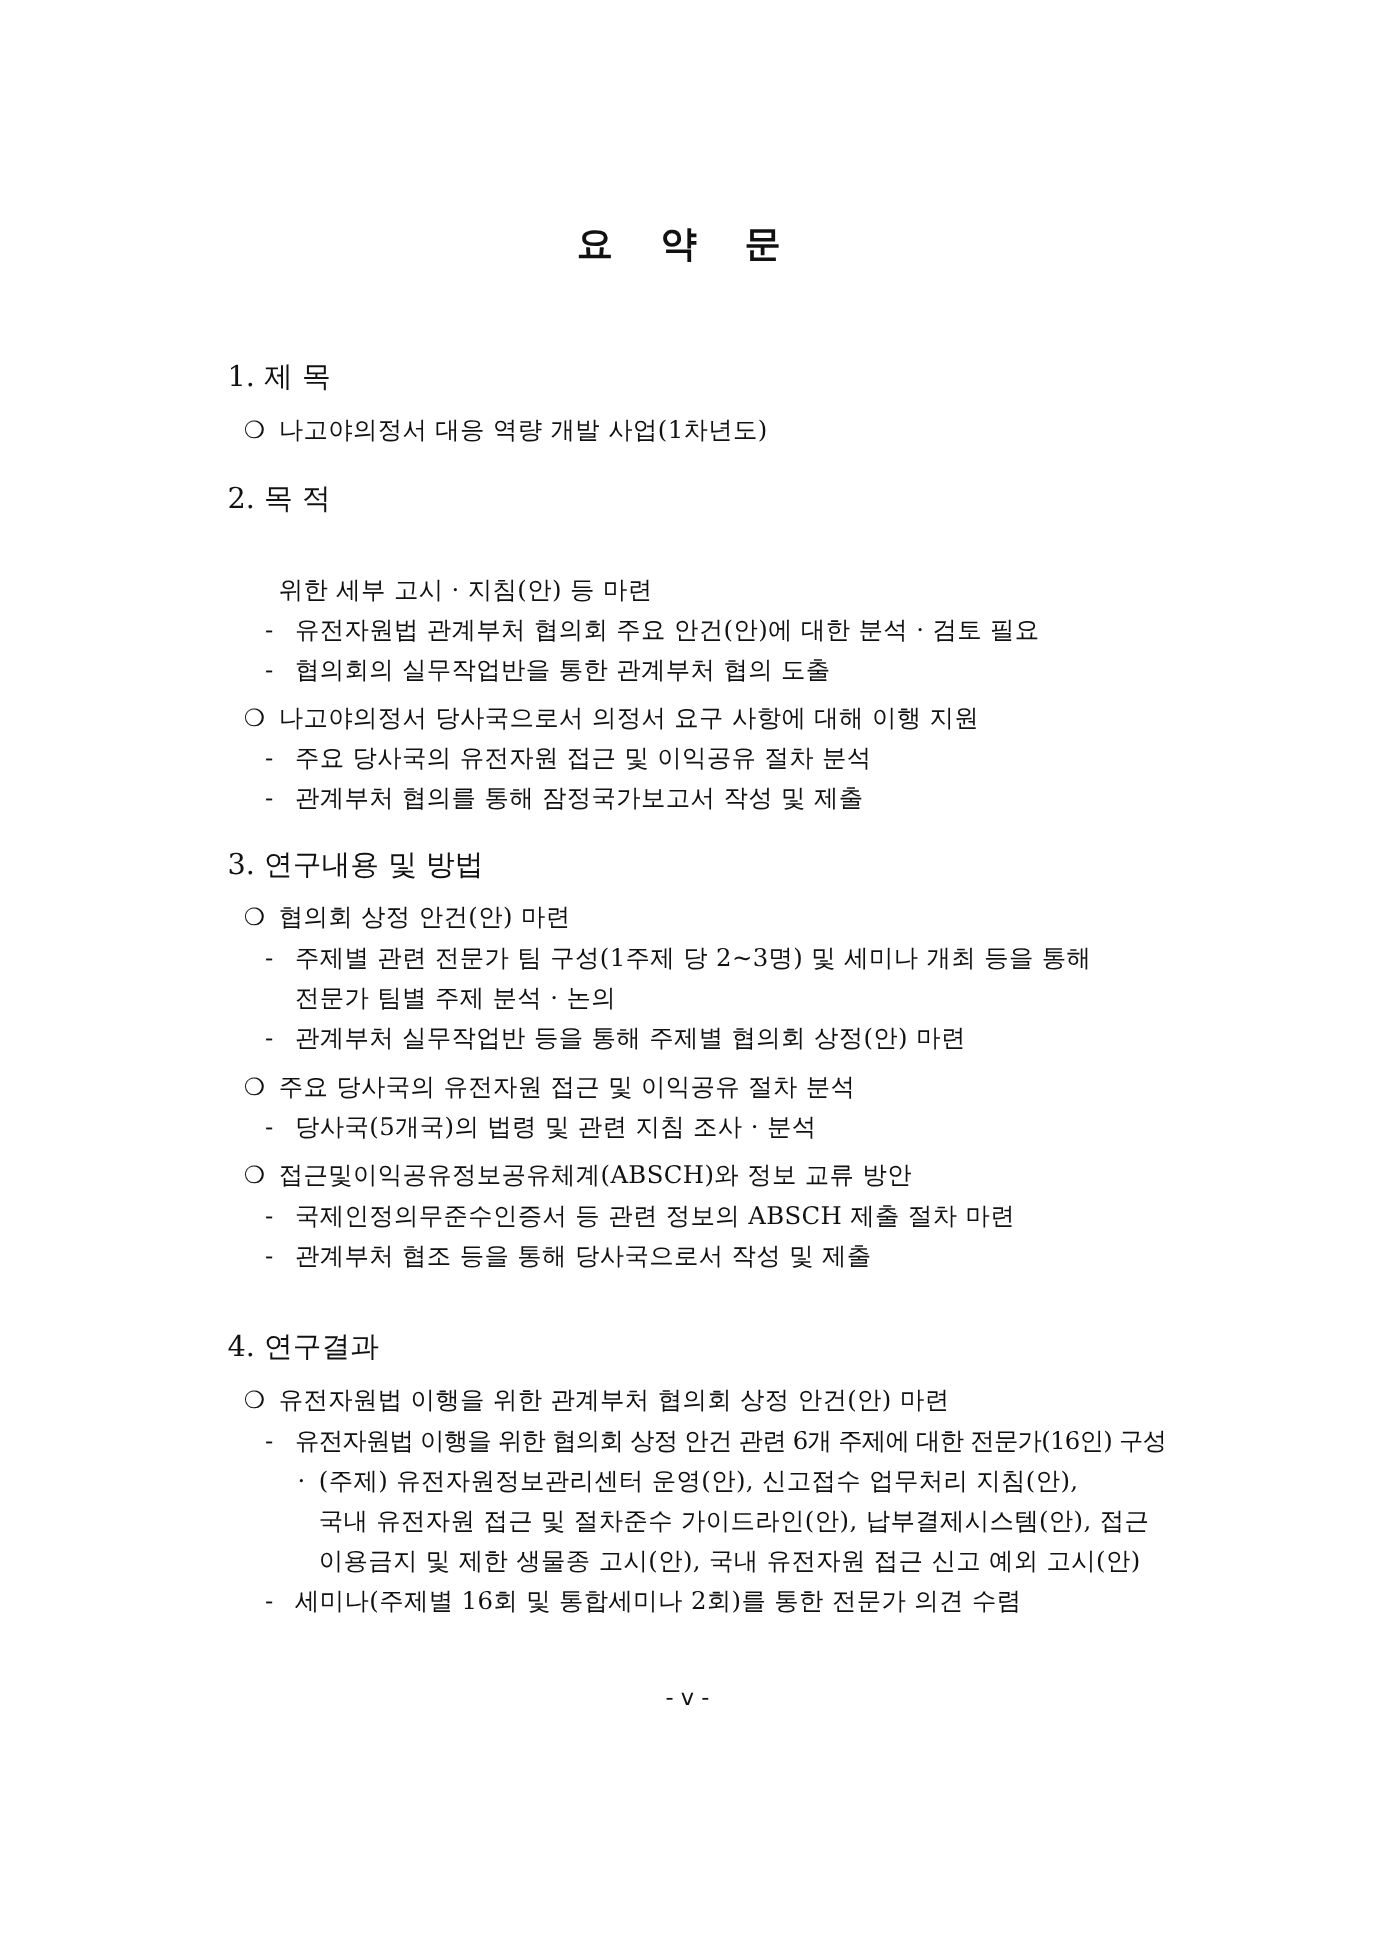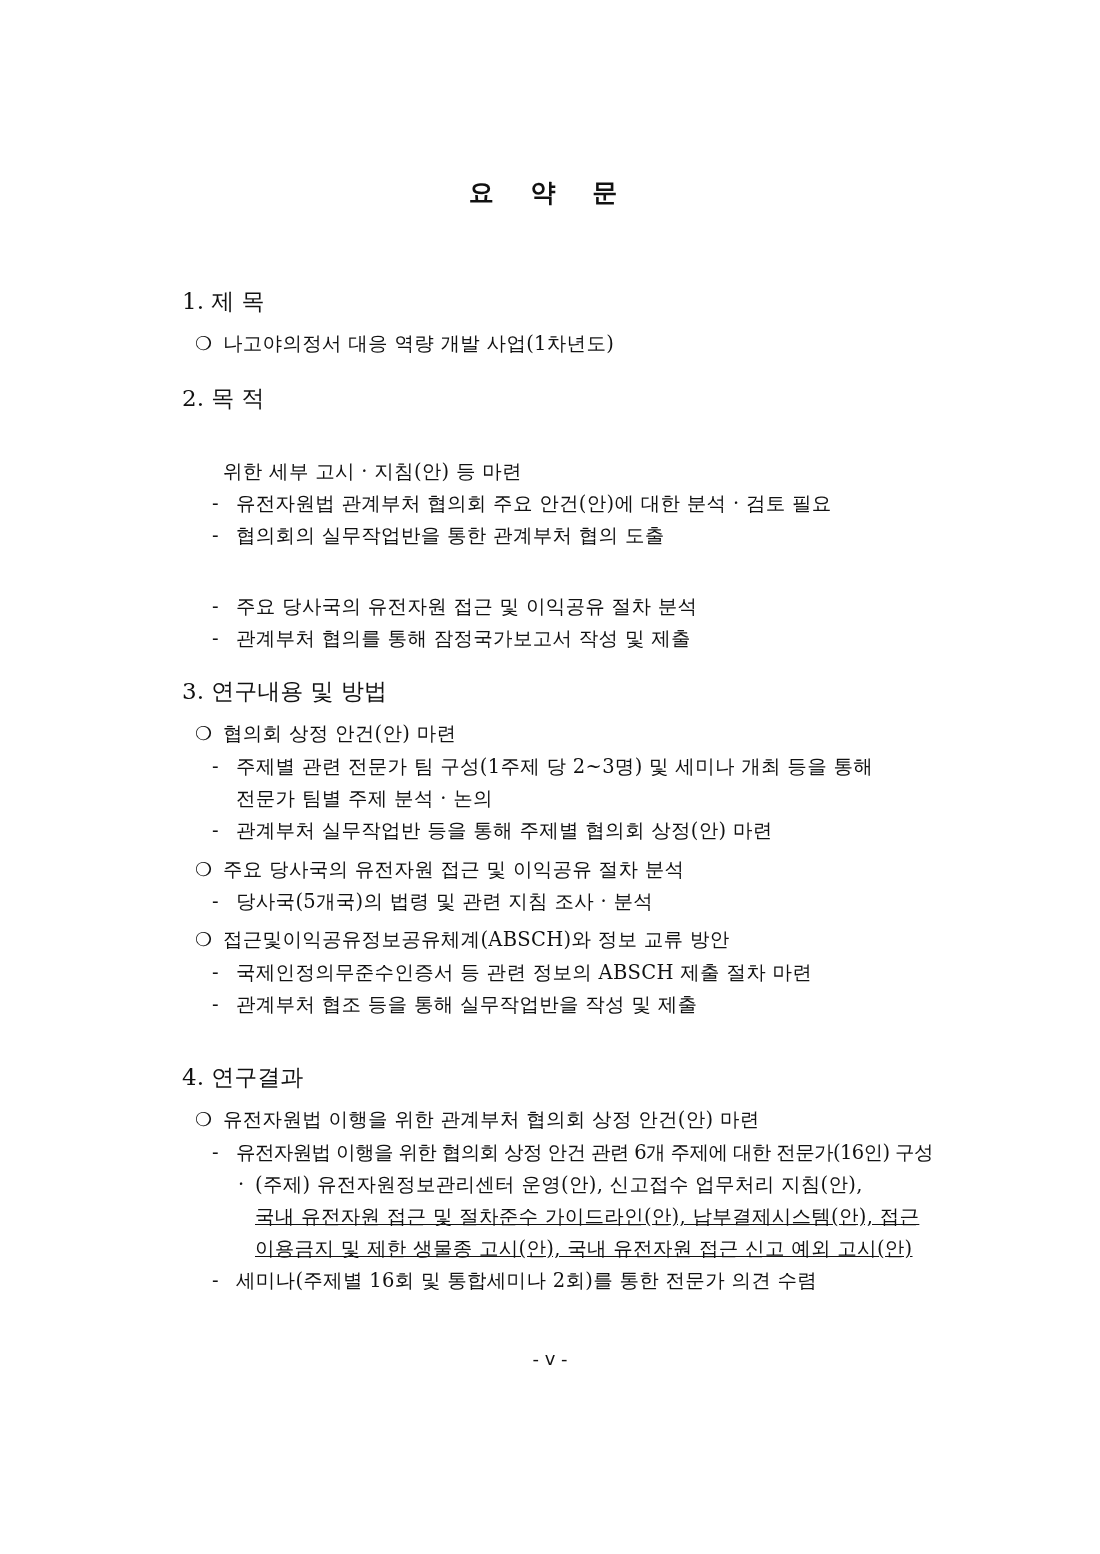--- a/index.html
+++ b/index.html
@@ -1,30 +1,30 @@
 <!DOCTYPE html>
 <html><head>
 <meta charset="utf-8">
 <style>
   html, body { margin: 0; padding: 0; background: #ffffff; }
   body { width: 1100px; height: 1554px; position: relative; overflow: hidden;
          font-family: "DejaVu Serif", "Liberation Serif", serif; color: #111; }
   .page { position: absolute; left: 0; top: 0; width: 1100px; height: 1554px; }
   .title { position: absolute; top: 176px; left: 0; width: 1100px; text-align: center;
-           font-size: 25px; font-weight: bold; letter-spacing: 14px; }
+           font-size: 29px; font-weight: bold; letter-spacing: 14px; }
   .h { position: absolute; left: 182px; font-size: 23px; font-weight: normal; white-space: nowrap; }
   .line { position: absolute; font-size: 19.5px; white-space: nowrap; letter-spacing: 0.3px; }
   .l1 { left: 195px; }
   .l1 .mark { display: inline-block; width: 28px; font-size: 19px; }
   .l1c { left: 223px; }
   .l2 { left: 212px; }
   .l2 .mark { display: inline-block; width: 24px; }
   .l2c { left: 236px; }
   .l3 { left: 238px; }
-  .l3c { left: 255px; text-decoration: underline; }
+  .l3c { left: 255px; }
   .pageno { position: absolute; top: 1348px; left: 0; width: 1100px; text-align: center;
             font-size: 18px; font-family: "DejaVu Sans", sans-serif; }
 </style>
 </head>
 <body>
 
 <div class="page">
 
   <div class="title">요 약 문</div>
 
@@ -33,20 +33,23 @@
     <span class="mark">❍</span><span>나고야의정서 대응 역량 개발 사업(1차년도)</span>
   </div>
 
   <div class="h" style="top:383px">2. 목  적</div>
   <div class="line l1c" style="top:458px">위한 세부 고시 · 지침(안) 등 마련</div>
   <div class="line l2" style="top:490px">
     <span class="mark">-</span><span>유전자원법 관계부처 협의회 주요 안건(안)에 대한 분석 · 검토 필요</span>
   </div>
   <div class="line l2" style="top:522px">
     <span class="mark">-</span><span>협의회의 실무작업반을 통한 관계부처 협의 도출</span>
+  </div>
+  <div class="line l1" style="top:561px">
+    <span class="mark">❍</span><span>나고야의정서 당사국으로서 의정서 요구 사항에 대해 이행 지원</span>
   </div>
   <div class="line l2" style="top:593px">
     <span class="mark">-</span><span>주요 당사국의 유전자원 접근 및 이익공유 절차 분석</span>
   </div>
   <div class="line l2" style="top:625px">
     <span class="mark">-</span><span>관계부처 협의를 통해 잠정국가보고서 작성 및 제출</span>
   </div>
 
   <div class="h" style="top:676px">3. 연구내용 및 방법</div>
   <div class="line l1" style="top:720px">
@@ -65,21 +68,21 @@
   <div class="line l2" style="top:888px">
     <span class="mark">-</span><span>당사국(5개국)의 법령 및 관련 지침 조사 · 분석</span>
   </div>
   <div class="line l1" style="top:926px">
     <span class="mark">❍</span><span>접근및이익공유정보공유체계(ABSCH)와 정보 교류 방안</span>
   </div>
   <div class="line l2" style="top:959px">
     <span class="mark">-</span><span>국제인정의무준수인증서 등 관련 정보의 ABSCH 제출 절차 마련</span>
   </div>
   <div class="line l2" style="top:991px">
-    <span class="mark">-</span><span>관계부처 협조 등을 통해 실무작업반을 작성 및 제출</span>
+    <span class="mark">-</span><span>관계부처 협조 등을 통해 당사국으로서 작성 및 제출</span>
   </div>
 
   <div class="h" style="top:1062px">4. 연구결과</div>
   <div class="line l1" style="top:1106px">
     <span class="mark">❍</span><span>유전자원법 이행을 위한 관계부처 협의회 상정 안건(안) 마련</span>
   </div>
   <div class="line l2" style="top:1139px; letter-spacing:-0.6px">
     <span class="mark">-</span><span>유전자원법 이행을 위한 협의회 상정 안건 관련 6개 주제에 대한 전문가(16인) 구성</span>
   </div>
   <div class="line l3" style="top:1171px">

